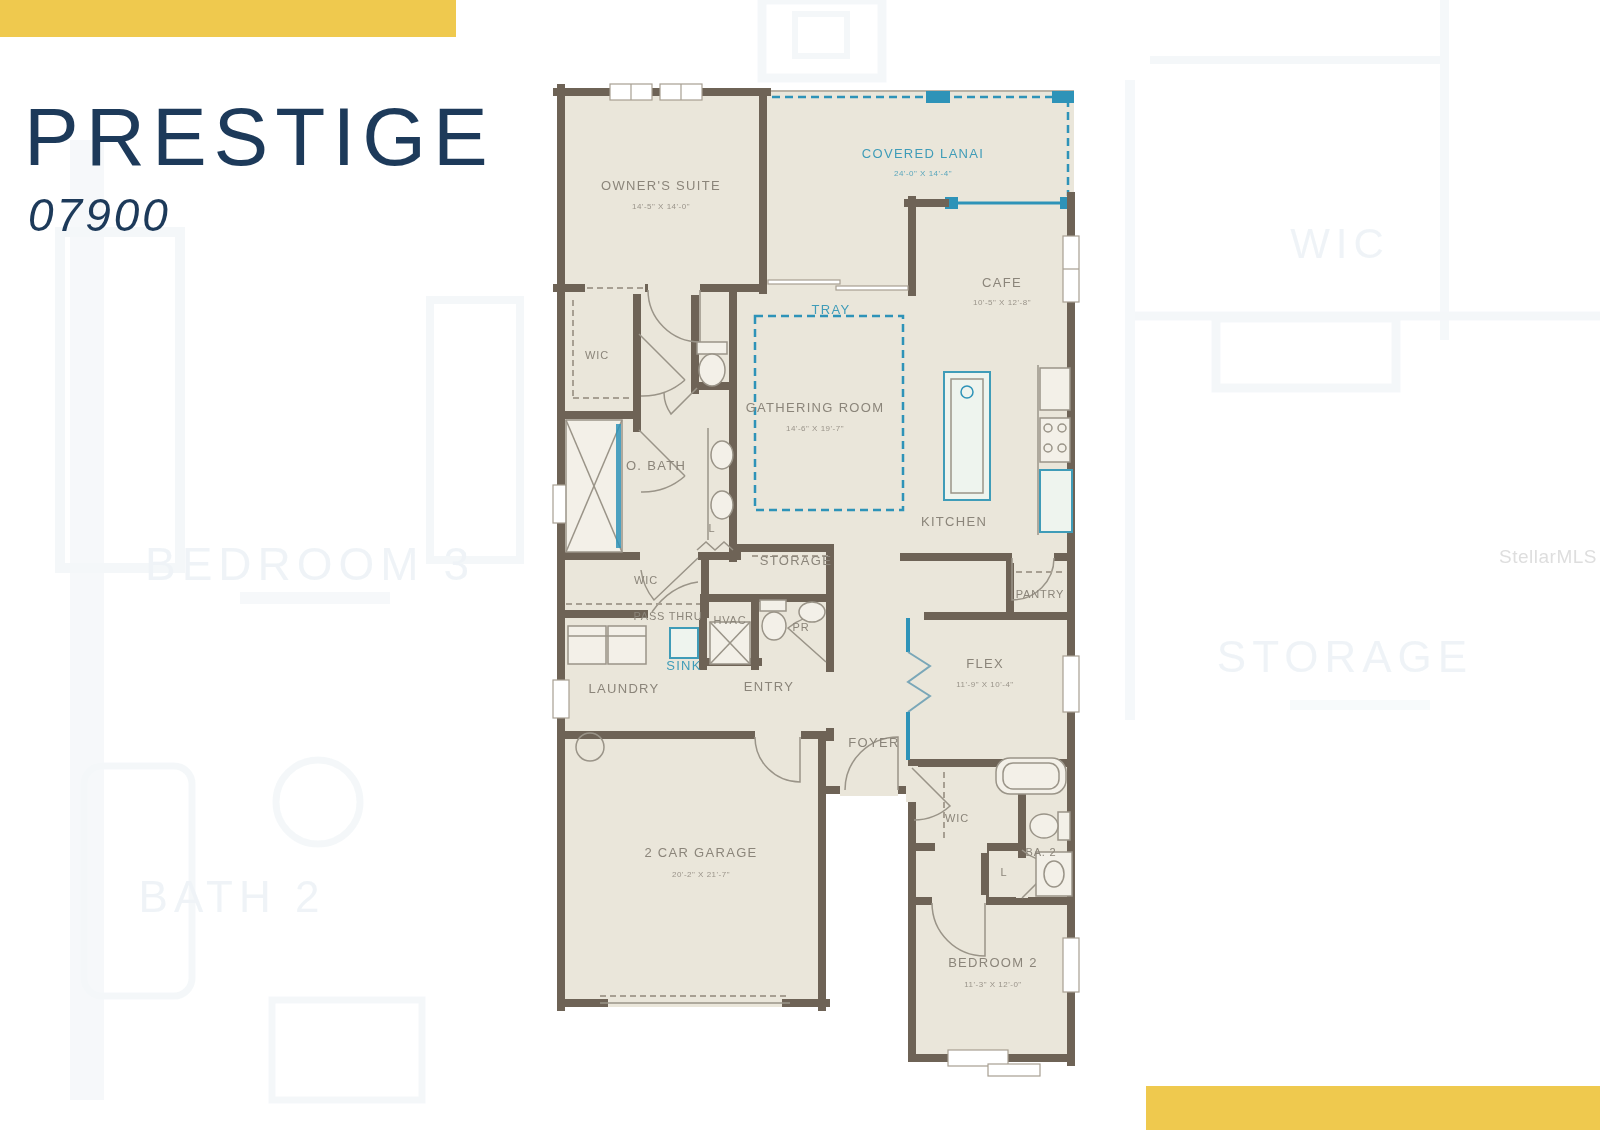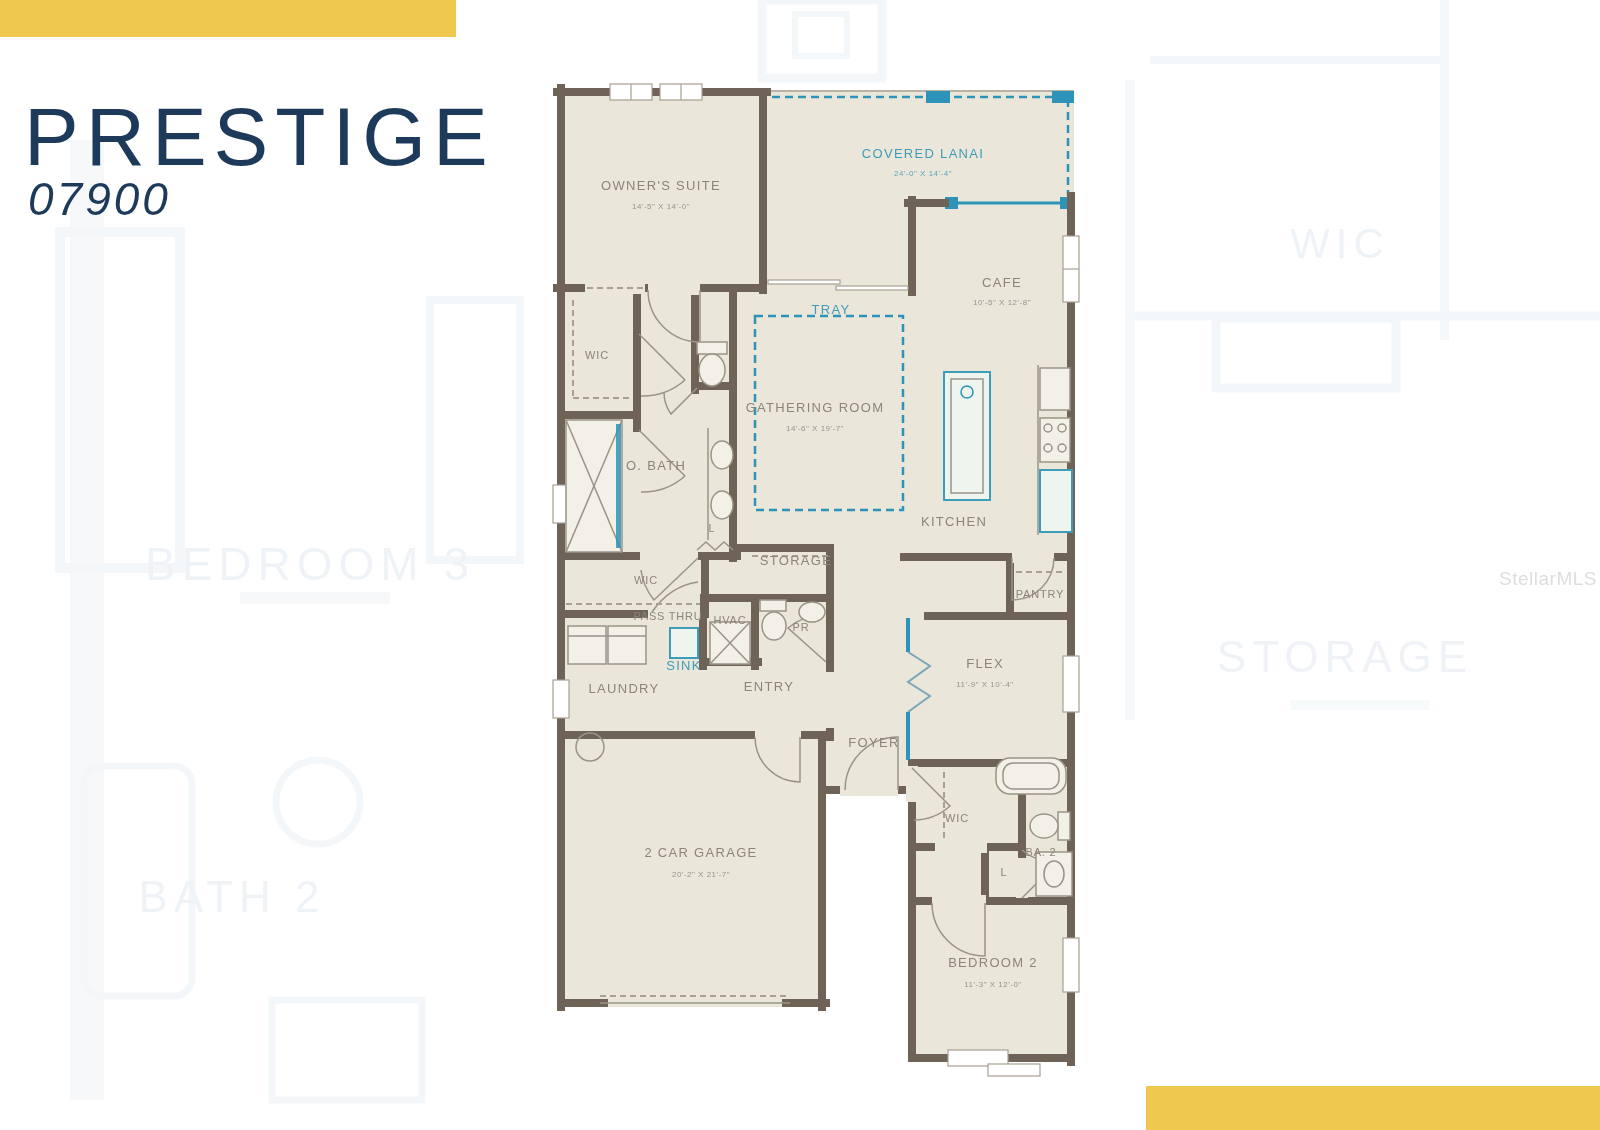--- a/index.html
+++ b/index.html
@@ -7,25 +7,25 @@
     width:1600px;height:1130px;position:relative;background:#ffffff;overflow:hidden;
     font-family:"Liberation Sans",sans-serif;
   }
   .bar-top{position:absolute;left:0;top:0;width:456px;height:37px;background:#efc94e;}
   .bar-bottom{position:absolute;left:1146px;top:1086px;width:454px;height:44px;background:#efc94e;}
   .title{
     position:absolute;left:24px;top:60px;font-size:82px;line-height:1.1;
     color:#1d3a5a;letter-spacing:7px;font-weight:500;margin-top:32px;
   }
   .model{
-    position:absolute;left:28px;top:172px;font-size:46px;font-style:italic;
+    position:absolute;left:28px;top:188px;font-size:46px;font-style:italic;
     color:#1d3a5a;letter-spacing:3px;font-weight:400;
   }
   .watermark{
-    position:absolute;right:3px;top:568px;font-size:19px;color:#dedede;letter-spacing:.5px;
+    position:absolute;right:3px;top:546px;font-size:19px;color:#dedede;letter-spacing:.5px;
   }
   svg{position:absolute;left:0;top:0;}
   .bgplan{opacity:.55;}
   
   .room{fill:#eae6da;}
   .w{stroke:#6e6356;stroke-width:8;fill:none;stroke-linecap:square;}
   .thin{stroke:#9a9488;stroke-width:1.5;fill:none;}
   .thin2{stroke:#a79f92;stroke-width:1.2;fill:#ffffff;}
   .fix{stroke:#9a9488;stroke-width:1.5;fill:#f3f0e8;}
   .dash{stroke:#a79f92;stroke-width:2;fill:none;stroke-dasharray:6 4;}

